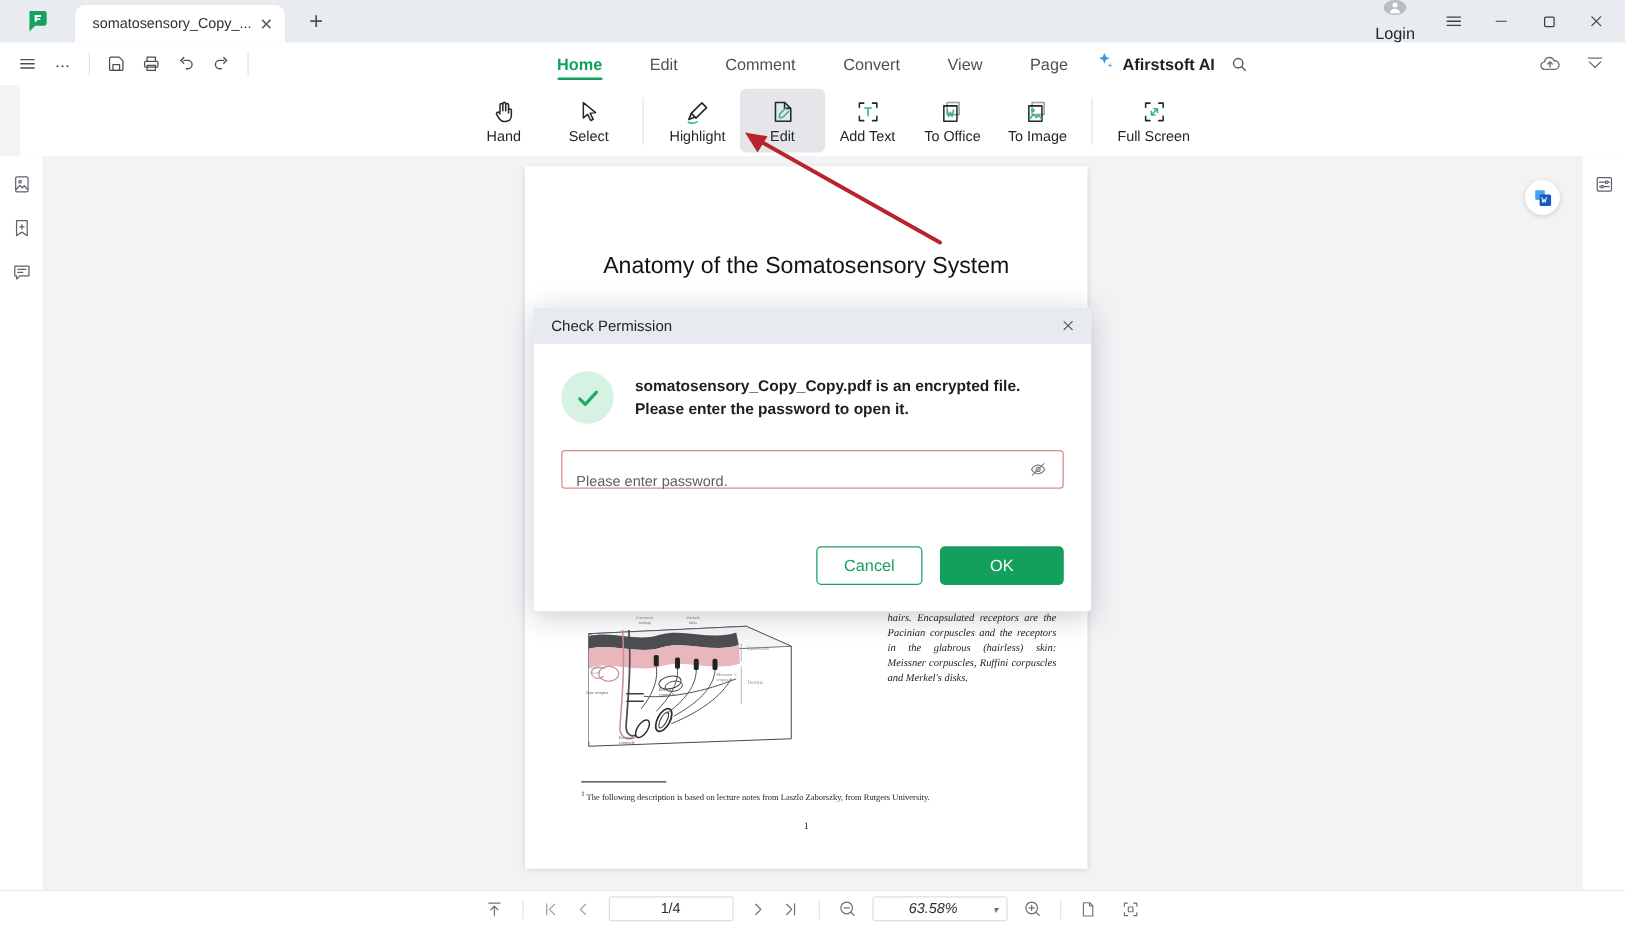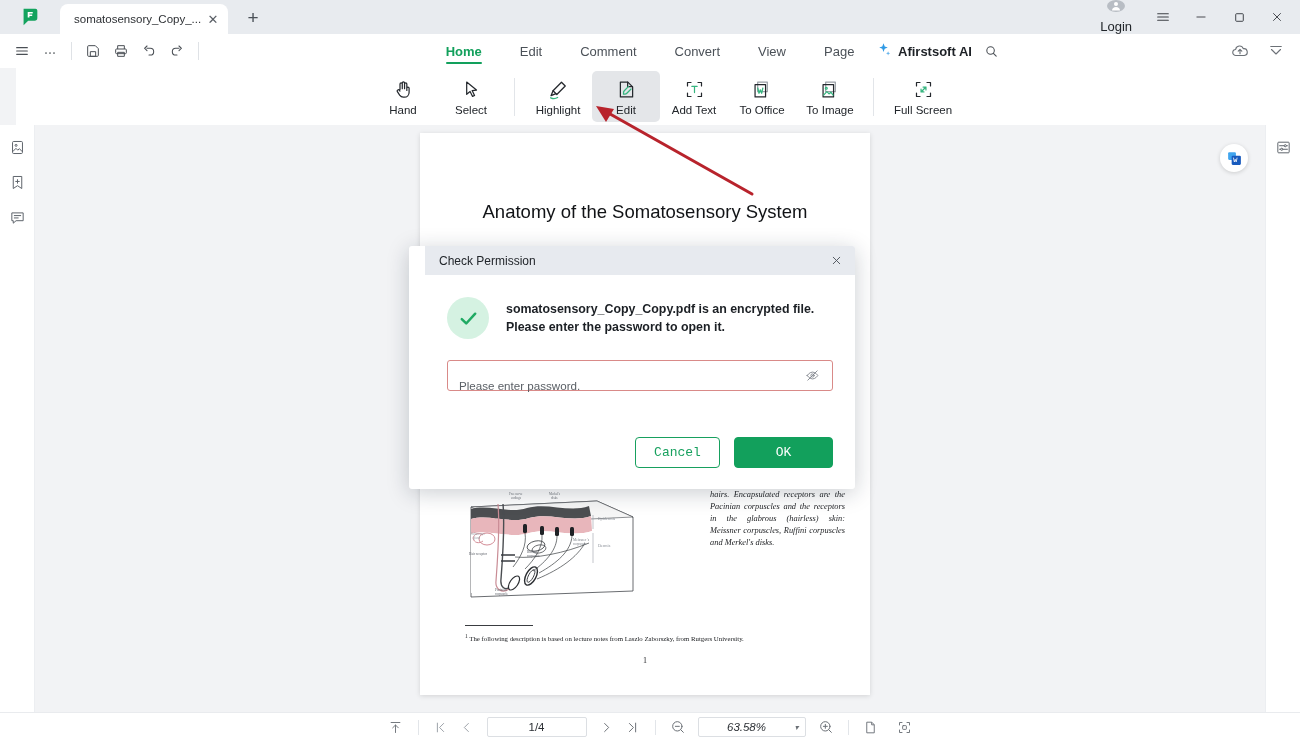--- a/index.html
+++ b/index.html
@@ -163,24 +163,24 @@
     border-radius: 50%; background: #ffffff; box-shadow: 0 1px 4px rgba(0,0,0,0.16);
     display: flex; align-items: center; justify-content: center; cursor: pointer;
   }
 
   
   .arrow-svg { position: absolute; left: 0; top: 0; pointer-events: none; }
 
   
   .dlg-overlay { position: absolute; left: 0; top: 0; width: 1300px; height: 741px; pointer-events: none; }
   .dialog {
-    position: absolute; left: 409px; top: 246px; width: 446px; height: 243px;
+    position: absolute; left: 427px; top: 246px; width: 446px; height: 243px;
     background: #ffffff; border-radius: 3px;
     box-shadow: 0 4px 22px rgba(20,30,50,0.22);
-    pointer-events: auto; overflow: hidden; padding-left: 16px;
+    pointer-events: auto; overflow: hidden;
   }
   .dlg-head {
     height: 29px; background: #e7eaef; display: flex; align-items: center;
     padding: 0 8px 0 14px;
   }
   .dlg-title { font-size: 12px; color: #22262b; flex: 1; }
   .dlg-close {
     width: 22px; height: 22px; display: flex; align-items: center; justify-content: center;
     color: #4b5158; font-size: 14px; cursor: pointer; border-radius: 3px;
   }
@@ -201,21 +201,21 @@
   }
   .pwd-input::placeholder { color: #5b6066; }
   .eye-btn { width: 20px; height: 20px; display: flex; align-items: center; justify-content: center; cursor: pointer; }
   .dlg-actions {
     position: absolute; right: 22px; bottom: 21px;
     display: flex; align-items: center; gap: 14px;
   }
   .btn {
     height: 31px; border-radius: 4px; font-size: 13px; cursor: pointer;
     display: flex; align-items: center; justify-content: center;
-    font-family: Liberation Mono, monospace;
+    font-family: Liberation Sans, sans-serif;
   }
   .btn-cancel { width: 85px; border: 1px solid #17a05e; background: #ffffff; color: #17a05e; }
   .btn-ok { width: 99px; border: 1px solid #12a05c; background: #12a05c; color: #ffffff; }
 
   
   .statusbar {
     position: absolute; bottom: 0; left: 0; width: 1300px; height: 29px;
     background: #ffffff; border-top: 1px solid #e9ebee;
     display: flex; align-items: center; justify-content: center; gap: 0;
   }

